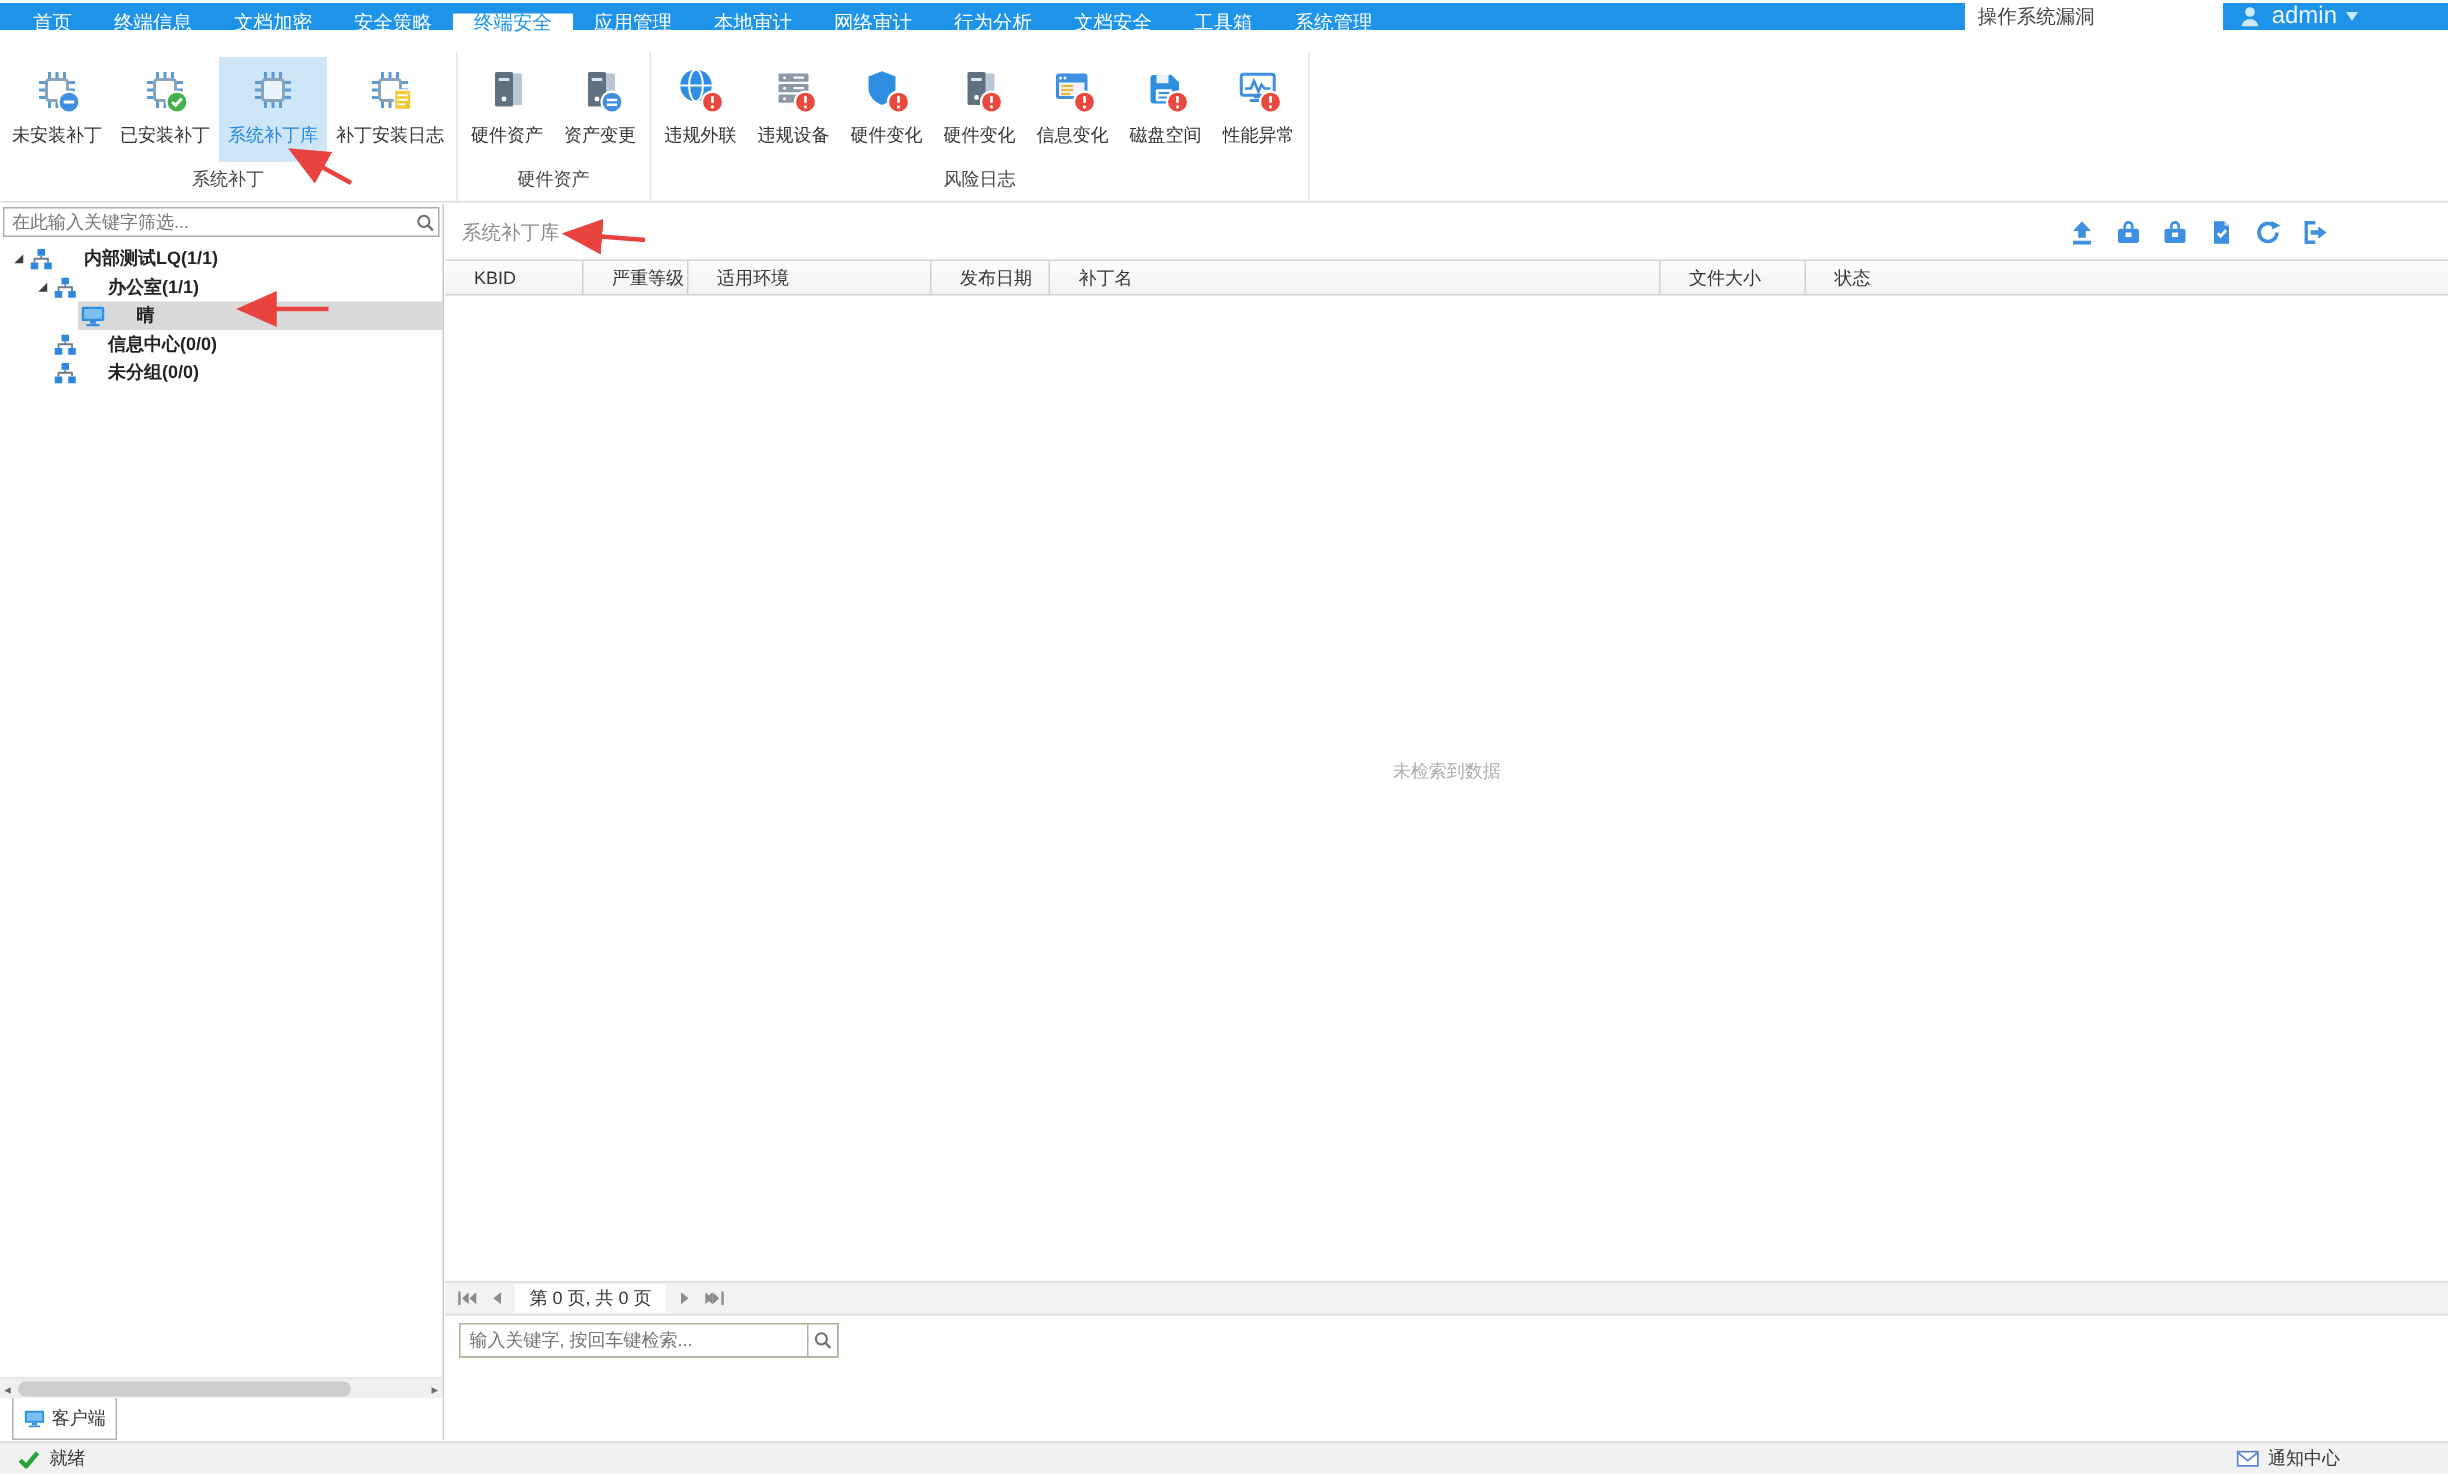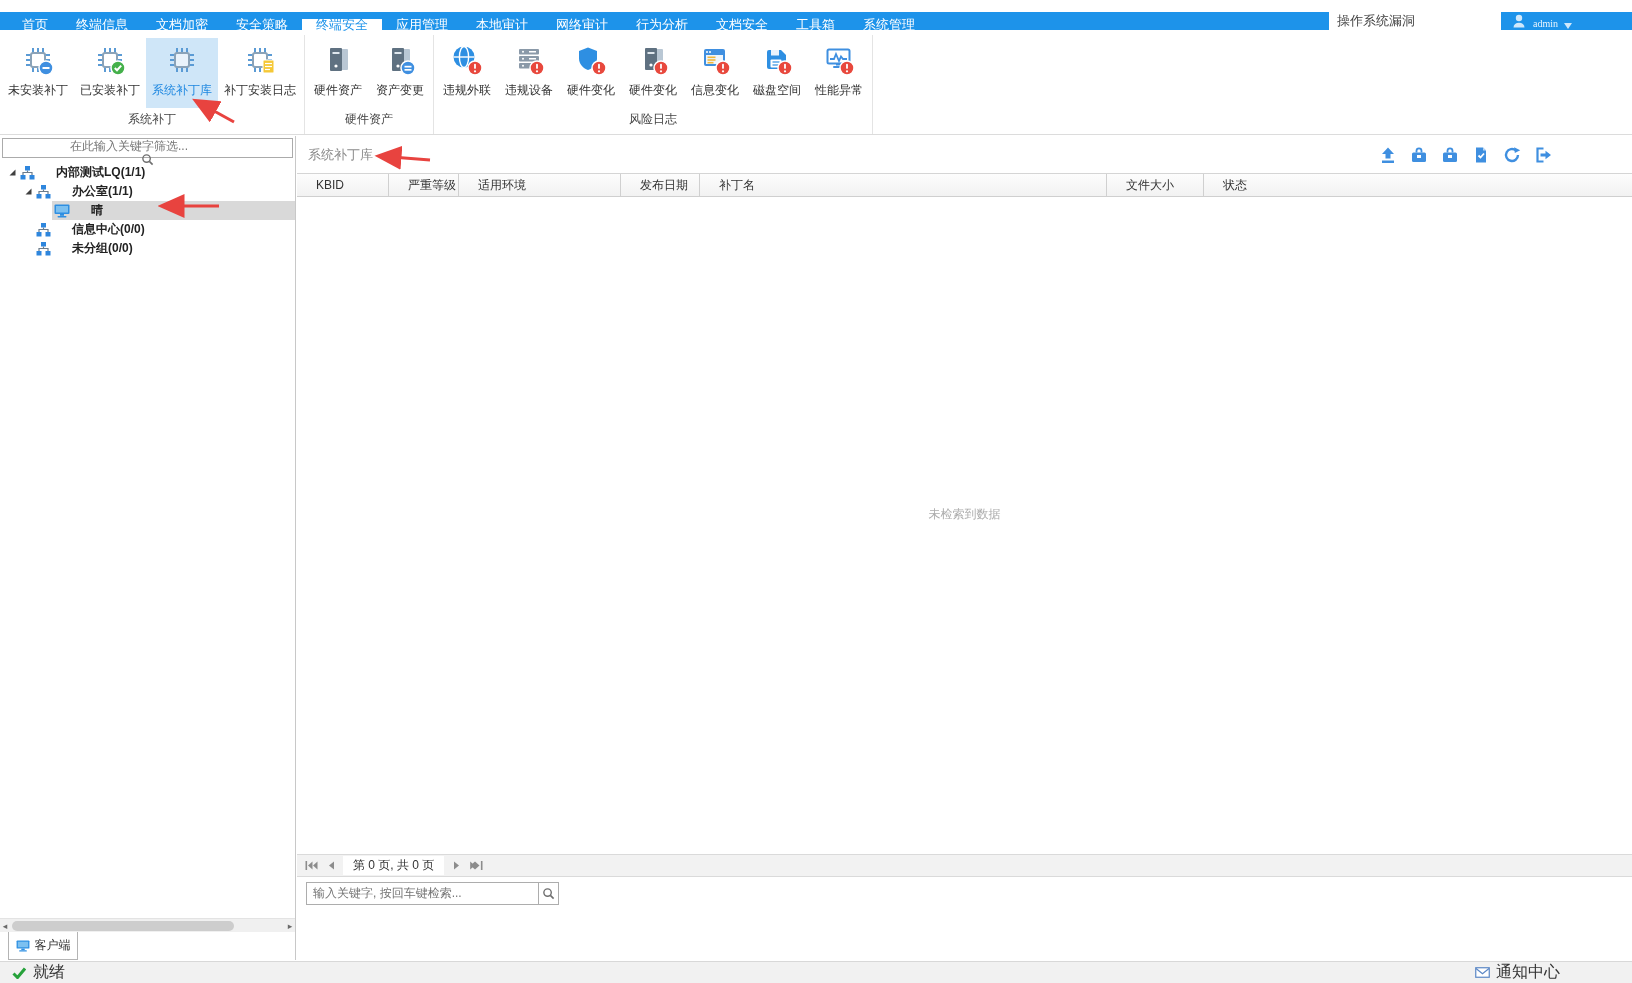--- a/index.html
+++ b/index.html
@@ -2,40 +2,40 @@
 <html><head>
 <meta charset="utf-8">
 <style>
   * { box-sizing: border-box; margin: 0; padding: 0; }
   html,body { width:1632px; height:983px; }
   body {
     font-family: "Liberation Sans", "DejaVu Sans", sans-serif;
     font-size: 12px; color:#333; background:#fff; position:relative; overflow:hidden;
   }
   
-  .topbar { position:absolute; left:0; top:12px; width:1632px; height:18px; background:#1d93ea; display:flex; align-items:stretch; }
+  .topbar { position:absolute; left:0; top:2px; width:1632px; height:18px; background:#1d93ea; display:flex; align-items:stretch; }
   .tabs { display:flex; align-items:stretch; padding-left:8px; }
   .tab { color:#fff; font-size:13px; padding:0 14px; display:flex; align-items:center; margin-top:7px; cursor:default; white-space:nowrap; }
   .tab.active { background:#fff; color:#1d93ea; }
   .topbar-right { margin-left:auto; display:flex; align-items:center; gap:10px; padding-right:60px; }
   .topbar-search { width:172px; height:26px; border:none; background:#fff; padding:0 8px; font-size:13px; color:#444; font-family:inherit; }
-  .userchip { display:flex; align-items:flex-end; gap:6px; color:#eaf5fd; font-size:10px;font-family:Liberation Serif, serif; }
+  .userchip { display:flex; align-items:center; gap:6px; color:#eaf5fd; font-size:16px; }
   
   .ribbon { position:absolute; left:0; top:35px; width:1632px; height:100px; background:#fff; border-bottom:1px solid #dcdcdc; display:flex; }
   .rgroup { display:flex; flex-direction:column; border-right:1px solid #e4e4e4; padding:0 2px; }
   .rgroup-btns { display:flex; flex:1; align-items:stretch; padding-top:3px; }
   .rbtn { min-width:62px; padding:5px 6px 2px; display:flex; flex-direction:column; align-items:center; gap:5px; cursor:default; }
   .rbtn .lbl { font-size:12px; color:#333; white-space:nowrap; }
   .rbtn.selected { background:#cfe6f8; }
   .rbtn.selected .lbl { color:#1d87e0; }
   .rgroup-label { text-align:center; font-size:12px; color:#444; padding:3px 0 6px; }
   .ric { width:34px; height:34px; display:block; }
   
   .sidebar { position:absolute; left:0; top:136px; width:296px; height:824px; background:#fff; border-right:1px solid #c8c8c8; }
-  .filterbox { margin:2px; height:20px; border:1px solid #ababab; display:flex; align-items:center; background:#fff;flex-direction:column; }
+  .filterbox { margin:2px; height:20px; border:1px solid #ababab; display:flex; align-items:center; background:#fff; }
   .filterbox input { flex:1; border:none; outline:none; height:16px; padding:0 5px; font-size:12px; color:#555; font-family:inherit; }
   .filterbox .mag { width:18px; display:flex; justify-content:center; }
   .tree { padding-top:3px; }
   .trow { display:flex; align-items:center; height:19px; font-size:12px; color:#222; cursor:default; }
   .trow .hl { display:flex; align-items:center; gap:21px; flex:1; height:100%; padding-left:2px;font-weight:bold; }
   .trow.selected .hl { background:#d9d9d9; }
   .sp12 { display:inline-block; width:12px; flex:none; }
   .expander { width:12px; flex:none; display:flex; justify-content:center; }
   .ind0 { padding-left:6px; } .ind1 { padding-left:22px; } .ind2 { padding-left:40px; }
   .sb-bottom { position:absolute; left:0; bottom:0; width:295px; }
@@ -58,21 +58,21 @@
   .empty { position:absolute; left:0; right:0; top:47%; text-align:center; color:#adadad; font-size:12px; }
   .pagerbar { height:23px; background:#f2f2f2; border-top:1px solid #dadada; border-bottom:1px solid #dadada; display:flex; align-items:center; padding-left:6px; gap:4px; }
   .pgbtn { width:16px; height:15px; display:flex; align-items:center; justify-content:center; cursor:pointer; }
   .pagebox { background:#fff; height:19px; display:flex; align-items:center; padding:0 10px; font-size:12px; color:#333; }
   .searchrow { height:32px; display:flex; align-items:center; padding-left:9px; }
   .searchbox { width:253px; height:23px; border:1px solid #adadad; display:flex; align-items:stretch; background:#84cc16; }
   .searchbox input { flex:1; border:none; outline:none; padding:0 6px; font-size:12px; color:#666; font-family:inherit; }
   .searchbox .magbtn { width:20px; border-left:1px solid #adadad; display:flex; align-items:center; justify-content:center; background:#fff; cursor:pointer; }
   .spacer { flex:0 0 51px; }
   
-  .statusbar { position:absolute; left:0; top:961px; width:1632px; height:22px; background:#f1f1f1; border-top:1px solid #d8d8d8; display:flex; align-items:center; padding:0 12px; font-size:16px; color:#333; }
+  .statusbar { position:absolute; left:0; top:961px; width:1632px; height:22px; background:#f1f1f1; border-top:1px solid #d8d8d8; display:flex; align-items:center; padding:0 12px; font-size:12px; color:#333; }
   .status-left { display:flex; align-items:center; gap:7px; }
   .status-right { margin-left:auto; display:flex; align-items:center; gap:6px; padding-right:60px; }
   
   .overlay { position:absolute; left:0; top:0; width:1632px; height:983px; pointer-events:none; z-index:40; }
 </style>
 </head>
 <body>
 
 <div class="topbar">
   <div class="tabs">

